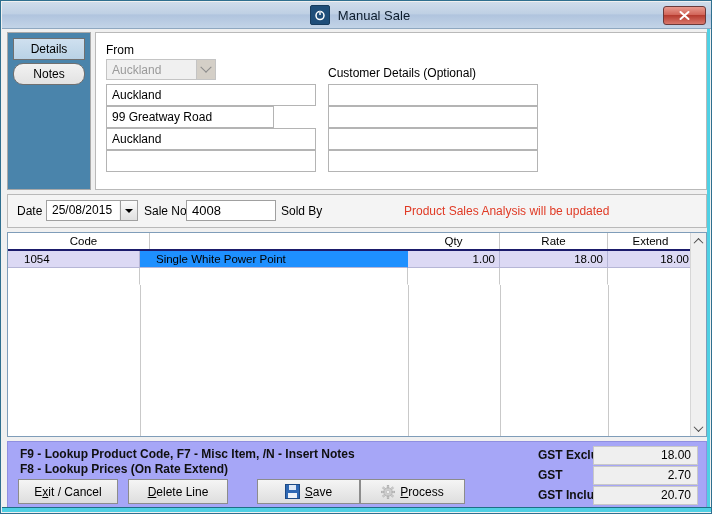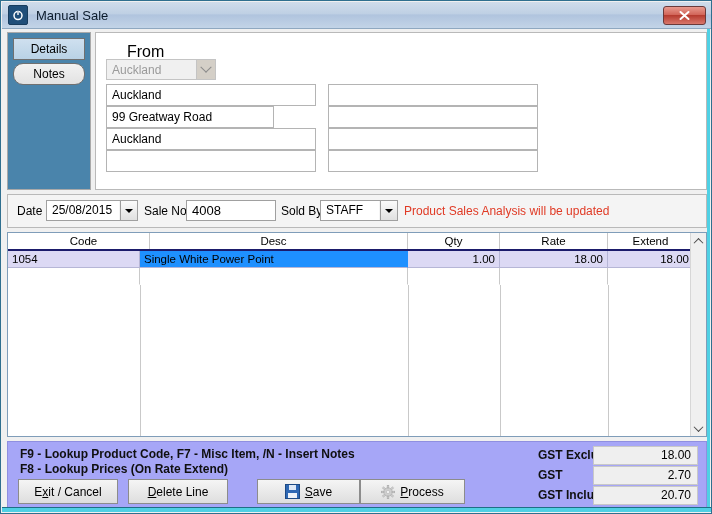--- a/index.html
+++ b/index.html
@@ -25,20 +25,21 @@
   
   #titlebar {
     position: absolute;
     left: 1px; top: 1px;
     width: 710px; height: 27px;
     box-sizing: border-box;
     background: linear-gradient(to bottom, #cfdceb 0%, #bfd0e4 45%, #b0c4de 50%, #c3d4e7 100%);
     border-bottom: 1px solid #8fa8c0;
     display: flex;
     align-items: center;
+    justify-content: center;
   }
   #titlebar .app-icon {
     width: 18px; height: 18px;
     margin-left: 6px;
     background: #1f4e79;
     border: 1px solid #173c5d;
     border-radius: 2px;
     display: flex;
     align-items: center;
     justify-content: center;
@@ -103,23 +104,22 @@
   #formpanel {
     position: absolute;
     left: 94px; top: 31px;
     width: 612px; height: 158px;
     box-sizing: border-box;
     background: #ffffff;
     border: 1px solid #b9b9b9;
   }
   .sec-label {
     position: absolute;
-    font-size: 16px;
-    color: #000;
-    margin-left: 21px;
+    font-size: 12px;
+    color: #000;
   }
   .combo-disabled {
     position: absolute;
     box-sizing: border-box;
     background: #f0f0f0;
     border: 1px solid #c4c4c4;
     display: flex;
     align-items: center;
   }
   .combo-disabled .val {
@@ -277,21 +277,21 @@
     line-height: 17px;
     font-size: 11.5px;
     box-sizing: border-box;
     border-right: 1px solid #b6b6d6;
     border-bottom: 1px solid #b6b6d6;
     overflow: hidden;
     white-space: nowrap;
   }
   .grow.selected .gc { background: #dcd9f4; color: #000; }
   .grow.empty .gc { background: #ffffff; border-right-color: #c9c9c9; border-bottom-color: transparent; }
-  .gc.pad-l { padding-left: 4px; }
+  .gc.pad-l { padding-left: 16px; }
   .gc.pad-r { padding-right: 4px; text-align: right; }
   .gc.hl {
     background: #1e90ff !important;
     color: #ffffff;
     border-right-color: #1e90ff;
   }
   #vscroll {
     position: absolute;
     right: 0; top: 0;
     width: 15px;
@@ -454,20 +454,21 @@
       <span class="drop">
           <i class="chev"></i>
         </span>
     </div>
 
     <div class="txtbox" style="left:10px; top:51px; width:210px; height:22px;">Auckland</div>
     <div class="txtbox" style="left:10px; top:73px; width:168px; height:22px;">99 Greatway Road</div>
     <div class="txtbox" style="left:10px; top:95px; width:210px; height:22px;">Auckland</div>
     <div class="txtbox" style="left:10px; top:117px; width:210px; height:22px;"></div>
 
+    <span class="sec-label" style="left:232px; top:33px;">Customer Details (Optional)</span>
 
     <div class="txtbox" style="left:232px; top:51px; width:210px; height:22px;"></div>
     <div class="txtbox" style="left:232px; top:73px; width:210px; height:22px;"></div>
     <div class="txtbox" style="left:232px; top:95px; width:210px; height:22px;"></div>
     <div class="txtbox" style="left:232px; top:117px; width:210px; height:22px;"></div>
   </div>
 
   <div id="datestrip">
     <span class="lbl" style="left:9px;">Date</span>
 
@@ -476,34 +477,27 @@
       <span class="cb">
           <i class="tri-down"></i>
         </span>
     </div>
 
     <span class="lbl" style="left:136px;">Sale No.</span>
     <div class="field" style="left:178px; width:90px;">4008</div>
 
     <span class="lbl" style="left:273px;">Sold By</span>
 
-    <div class="combo-classic" style="left:312px; width:78px;">
-      <span class="cv">STAFF</span>
-      <span class="cb">
-          <i class="tri-down"></i>
-        </span>
-    </div>
 
     <span id="analysis-note">Product Sales Analysis will be updated</span>
   </div>
 
   <div id="grid">
     <div id="grid-head">
       <span class="hc" style="left:10px;   width:132px;">Code</span>
-      <span class="hc" style="left:132px; width:268px;">Desc</span>
       <span class="hc" style="left:400px; width:92px;">Qty</span>
       <span class="hc" style="left:492px; width:108px;">Rate</span>
       <span class="hc" style="left:600px; width:85px; border-right:none;">Extend</span>
     </div>
 
     <div id="grid-body">
       <div class="grow selected" style="top:0px;">
         <span class="gc pad-l" style="left:0px;   width:132px;">1054</span>
         <span class="gc pad-l hl" style="left:132px; width:268px;">Single White Power Point</span>
         <span class="gc pad-r" style="left:400px; width:92px;">1.00</span>

